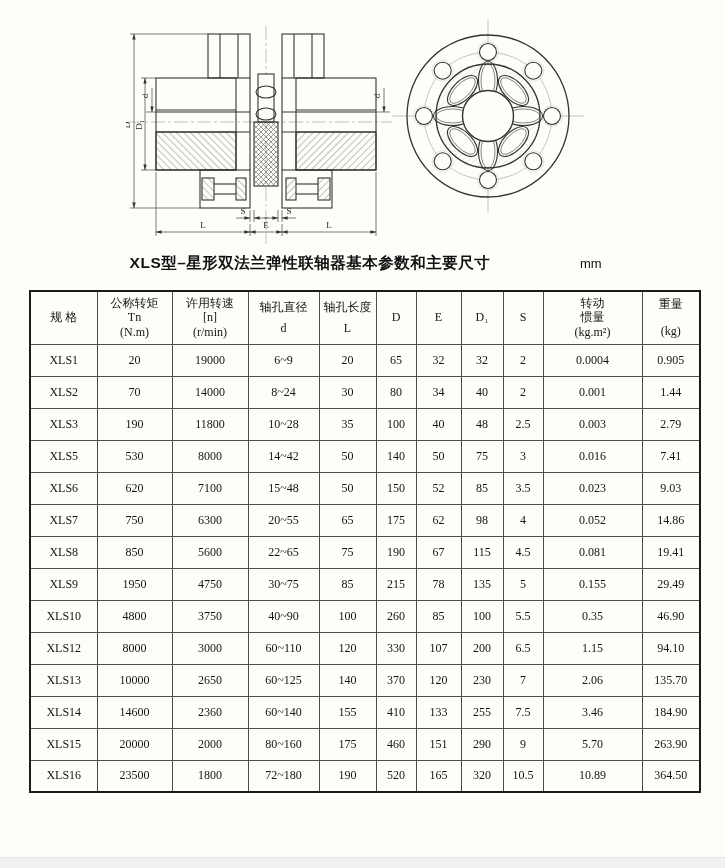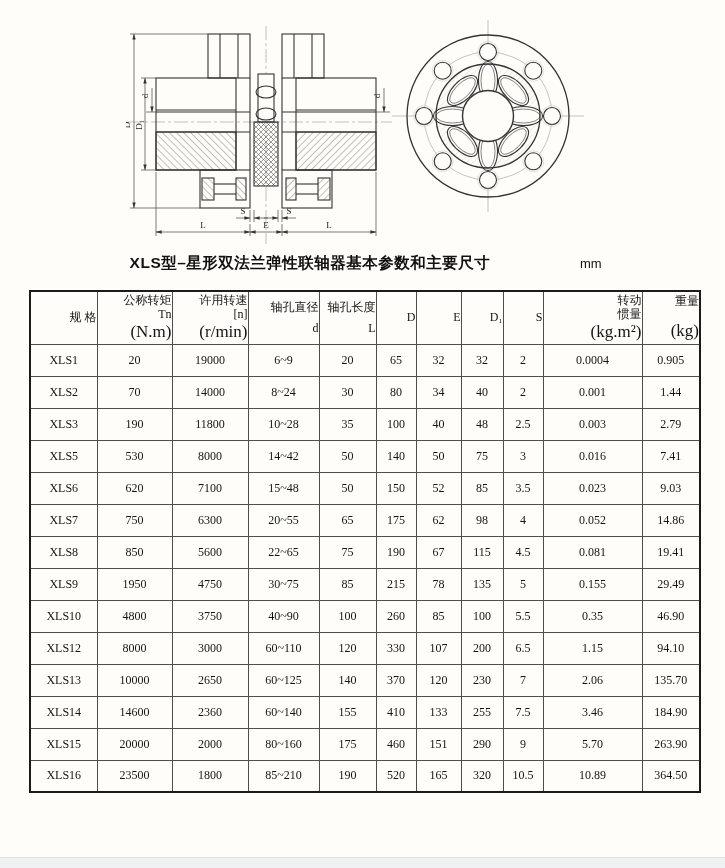--- a/index.html
+++ b/index.html
@@ -34,22 +34,22 @@
     width:670px; table-layout:fixed; border-collapse:collapse;
     border:2px solid #1b1b1b;
   }
   table.spec th, table.spec td {
     border:1px solid #4d4d4d; text-align:center; vertical-align:middle;
     font-size:12px; font-weight:normal; padding:0; color:#141414;
     overflow:hidden;
   }
   thead tr { height:53px; }
   tbody tr { height:32px; }
-  .hl { line-height:1.22; min-height:1.1em; font-size:12px;text-align:right; }
-  .hl.small { font-size:17px; }
+  .hl { line-height:1.22; min-height:1.1em; font-size:12px; }
+  .hl.small { font-size:12px; }
   .hl.sp  { margin-top:7px; }
   .hl.sp2 { margin-top:12px; }
 
   
   .bottom-strip {
     position:absolute; left:0; bottom:0; width:725px; height:10px;
     background:#eff1f3; border-top:1px solid #e2e3e5;
   }
 
   
@@ -468,21 +468,21 @@
           <td>151</td>
           <td>290</td>
           <td>9</td>
           <td>5.70</td>
           <td>263.90</td>
         </tr>
         <tr>
           <td>XLS16</td>
           <td>23500</td>
           <td>1800</td>
-          <td>85~210</td>
+          <td>72~180</td>
           <td>190</td>
           <td>520</td>
           <td>165</td>
           <td>320</td>
           <td>10.5</td>
           <td>10.89</td>
           <td>364.50</td>
         </tr>
       </tbody>
   </table>

